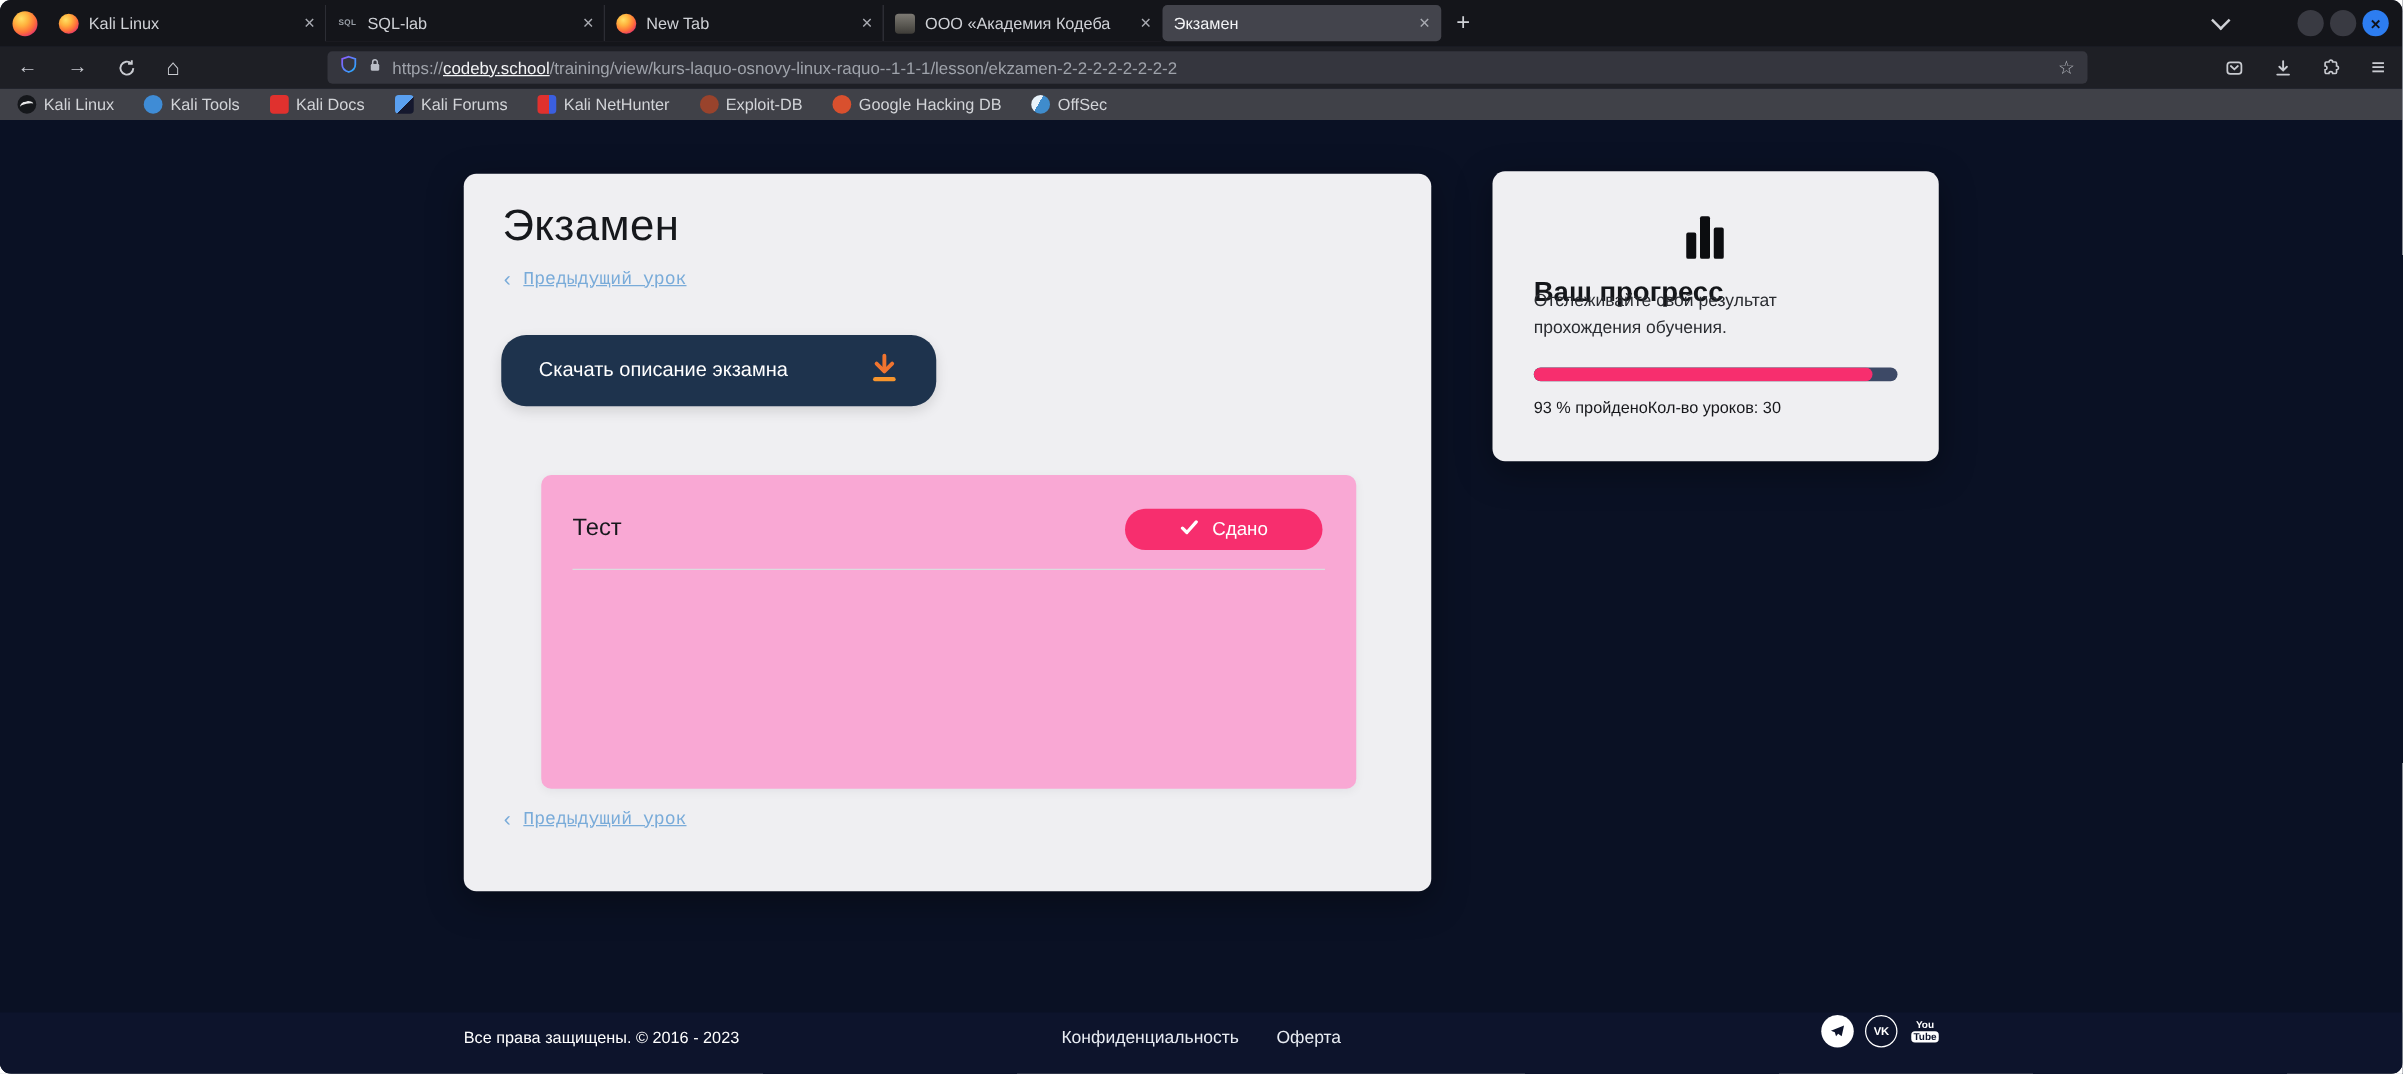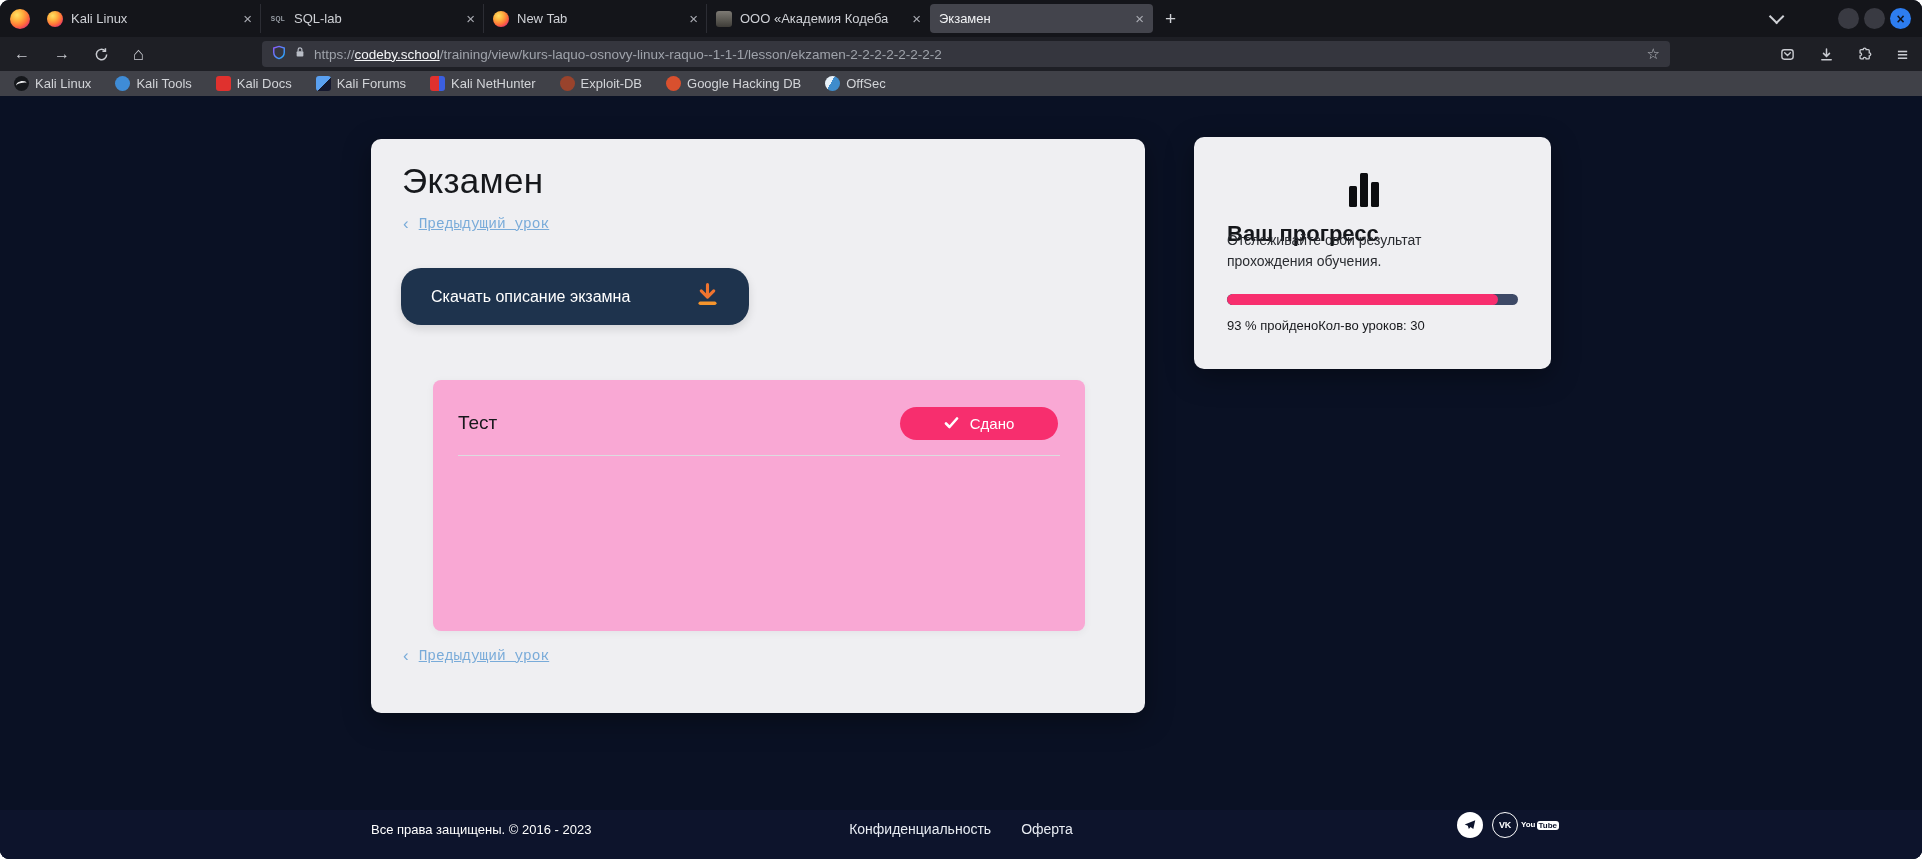--- a/index.html
+++ b/index.html
@@ -86,21 +86,21 @@
 
   
   .footer-band { position:absolute; left:0; right:0; top:714px; bottom:0; background:#0d142c; }
   .f-copy { position:absolute; left:371px; top:726px; font-size:13px; color:#ffffff; }
   .f-links { position:absolute; left:0; right:0; top:725px; display:flex; justify-content:center; gap:30px; }
   .f-links span { font-size:14px; color:#e8ecf3; cursor:pointer; }
   .f-social { position:absolute; right:369px; top:716px; display:flex; gap:9px; align-items:center; }
   .soc { width:26px; height:26px; border-radius:50%; display:flex; align-items:center; justify-content:center; cursor:pointer; }
   .soc.tg { background:#ffffff; }
   .soc.vk { border:1.7px solid #ffffff; color:#ffffff; font-size:9px; font-weight:bold; letter-spacing:-.3px; }
-  .soc.yt { border-radius:4px; flex-direction:row; gap:1px; width:26px; }
+  .soc.yt { border-radius:4px; flex-direction:column; gap:1px; width:26px; }
   .soc.yt .l1 { color:#ffffff; font-size:8px; font-weight:bold; line-height:8px; }
   .soc.yt .l2 { color:#0d142c; background:#ffffff; font-size:8px; font-weight:bold; line-height:9px; border-radius:3px; padding:0 2px; }
 </style>
 </head>
 <body>
 
 <div class="window">
 
   <div class="tabbar">
     <span class="app-icon"></span>

